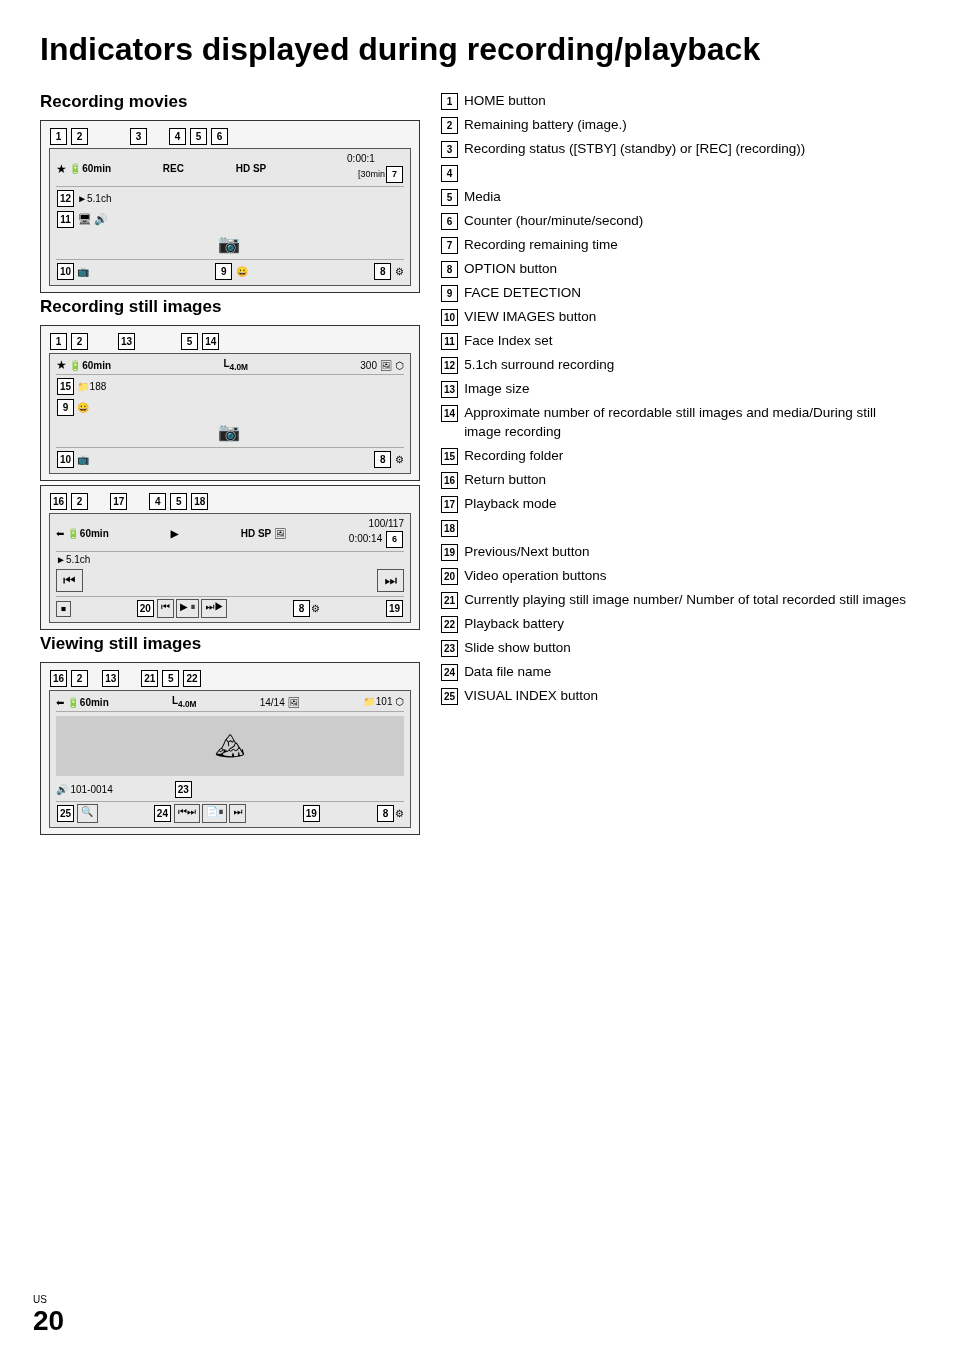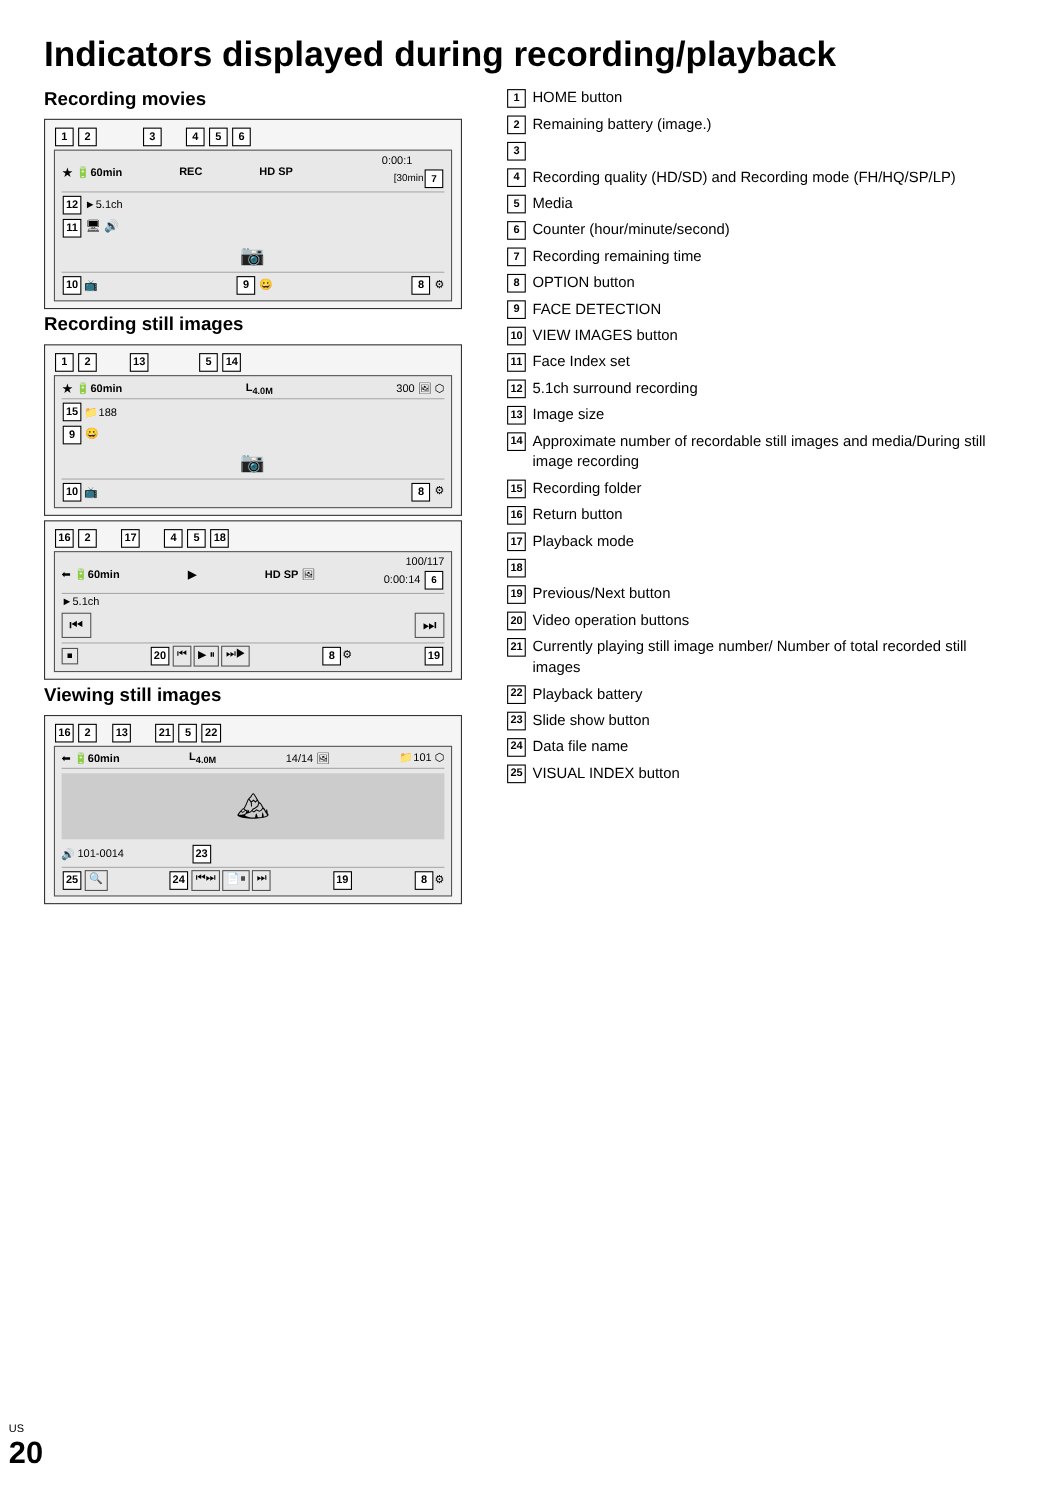--- a/index.html
+++ b/index.html
@@ -8,26 +8,26 @@
       background: #fff;
       color: #000;
       width: 954px;
       min-height: 1357px;
       padding: 30px 40px;
       font-size: 14px;
     }
     h1 {
       font-size: 32px;
       font-weight: 900;
-      margin-bottom: 12px;
+      margin-bottom: 24px;
       line-height: 1.2;
     }
     .layout {
       display: flex;
-      gap: 40px;
+      gap: 20px;
     }
     .left-col {
       width: 380px;
       flex-shrink: 0;
     }
     .right-col {
       flex: 1;
     }
     .section-title {
       font-size: 17px;
@@ -326,24 +326,24 @@
     <li>
           <span class="badge">1</span>
           <span>HOME button</span>
         </li>
         <li>
           <span class="badge">2</span>
           <span>Remaining battery (image.)</span>
         </li>
         <li>
           <span class="badge">3</span>
+          <span>Recording status ([STBY] (standby) or [REC] (recording))</span>
         </li>
         <li>
           <span class="badge">4</span>
-          <span>Recording quality (HD/SD) and Recording mode (FH/HQ/SP/LP)</span>
         </li>
         <li>
           <span class="badge">5</span>
           <span>Media</span>
         </li>
         <li>
           <span class="badge">6</span>
           <span>Counter (hour/minute/second)</span>
         </li>
         <li>
@@ -418,16 +418,16 @@
           <span>Data file name</span>
         </li>
         <li>
           <span class="badge">25</span>
           <span>VISUAL INDEX button</span>
         </li>
       </ul>
   </div>
 </div>
 
-<div style="position:fixed; bottom:20px; left:8px;">
+<div style="position:fixed; bottom:20px; left:33px;">
   <div class="page-label">US</div>
   <div class="page-num">20</div>
 </div>
 
 </body></html>

